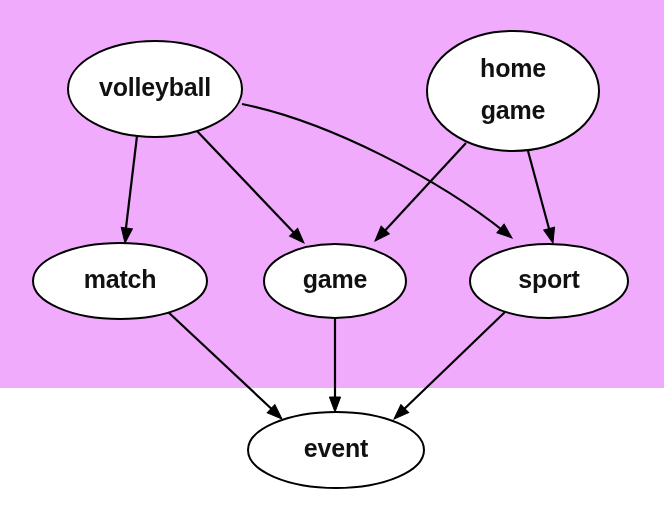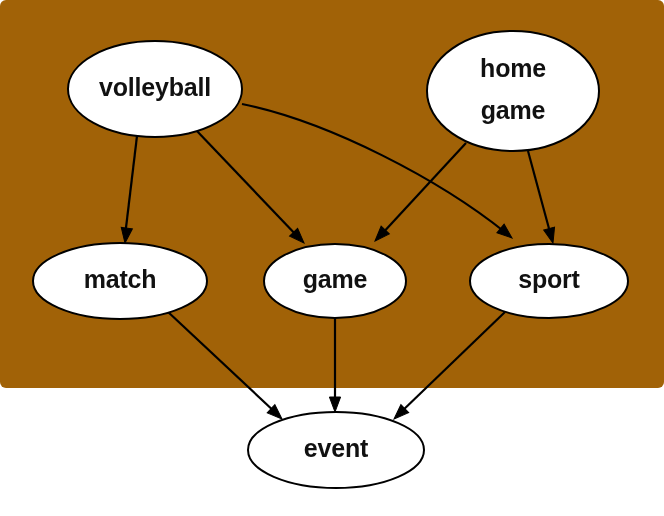--- a/index.html
+++ b/index.html
@@ -10,22 +10,21 @@
   body {
     width: 664px;
     height: 516px;
     font-family: "Liberation Sans", sans-serif;
     overflow: hidden;
   }
   #graph-canvas {
     position: relative;
     width: 664px;
     height: 388px;
-    background: #a16207;
-    border-radius: 6px;
+    background: #f0abfc;
   }
   #graph-svg {
     position: absolute;
     top: 0;
     left: 0;
     width: 664px;
     height: 516px;
     display: block;
   }
   .node-ellipse {

